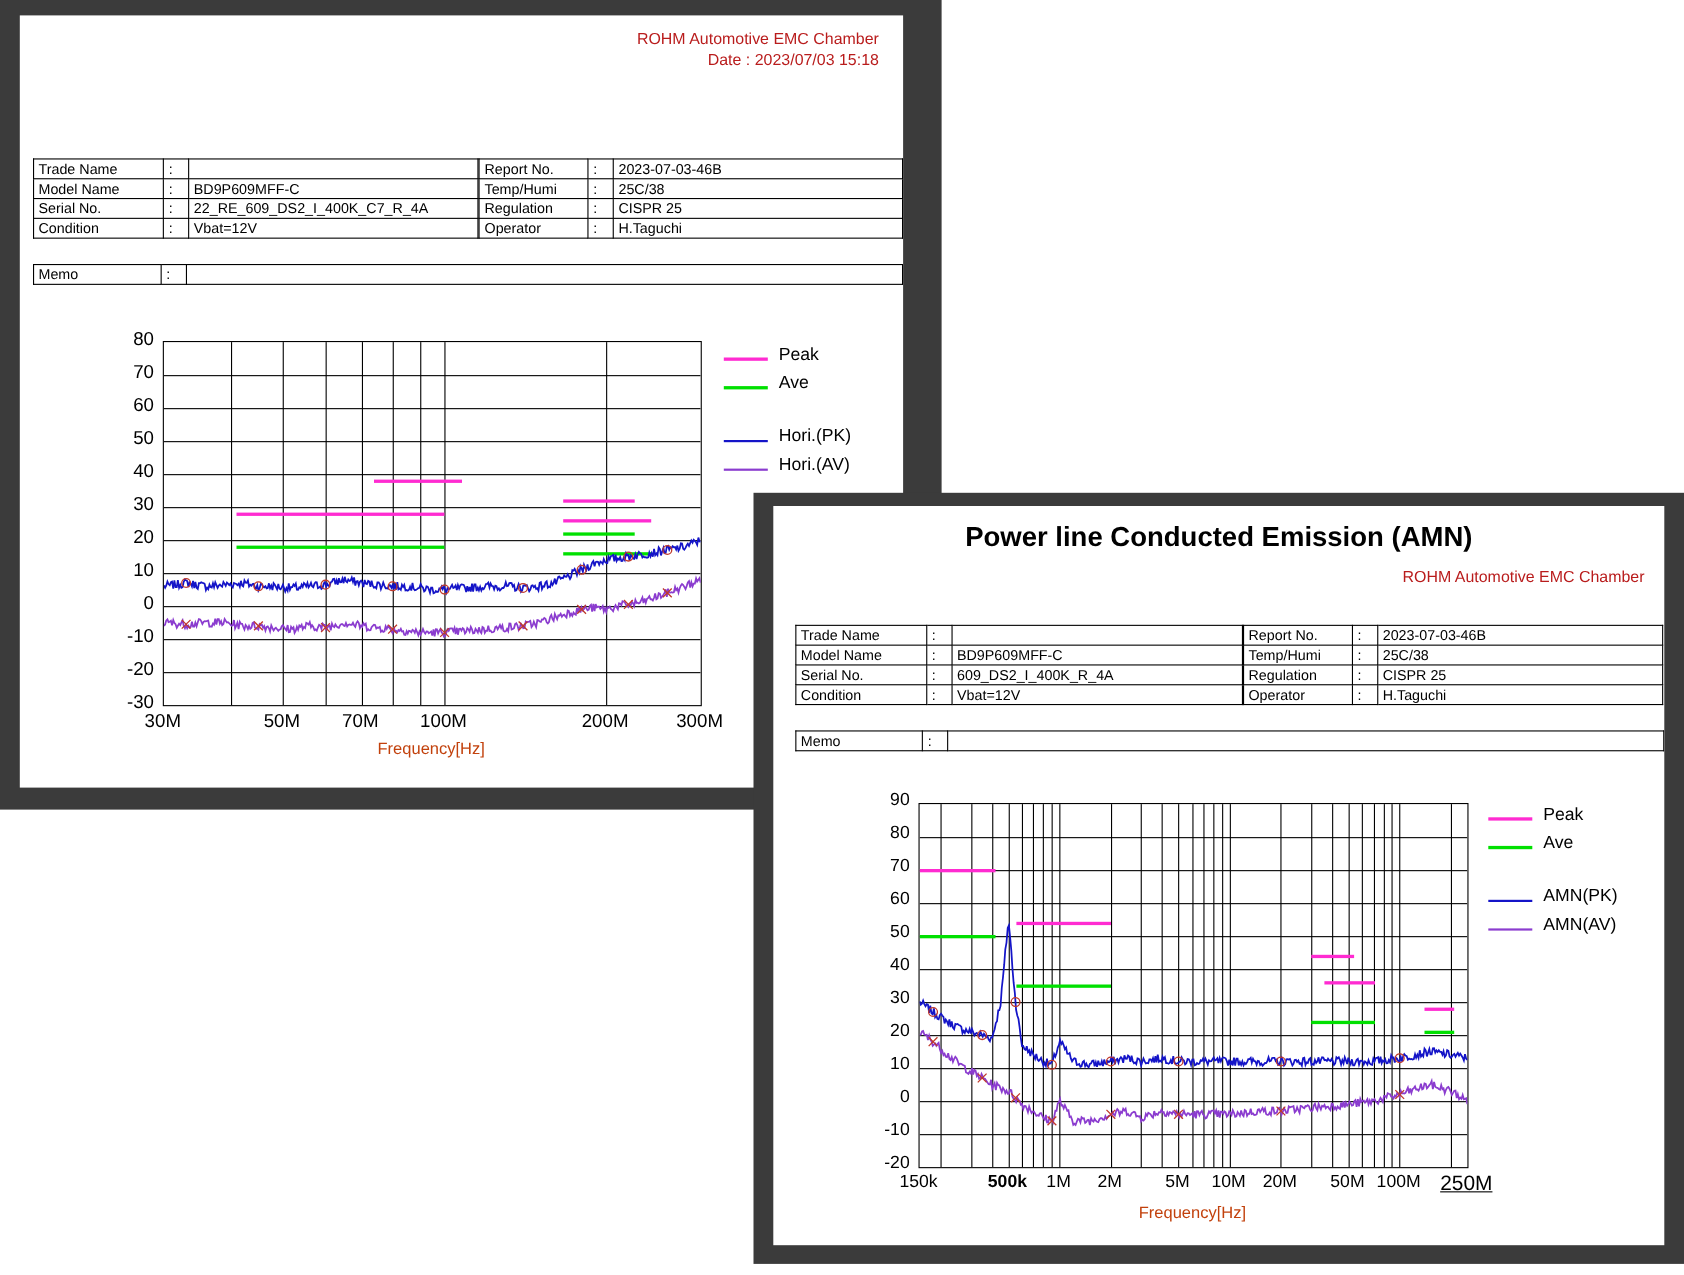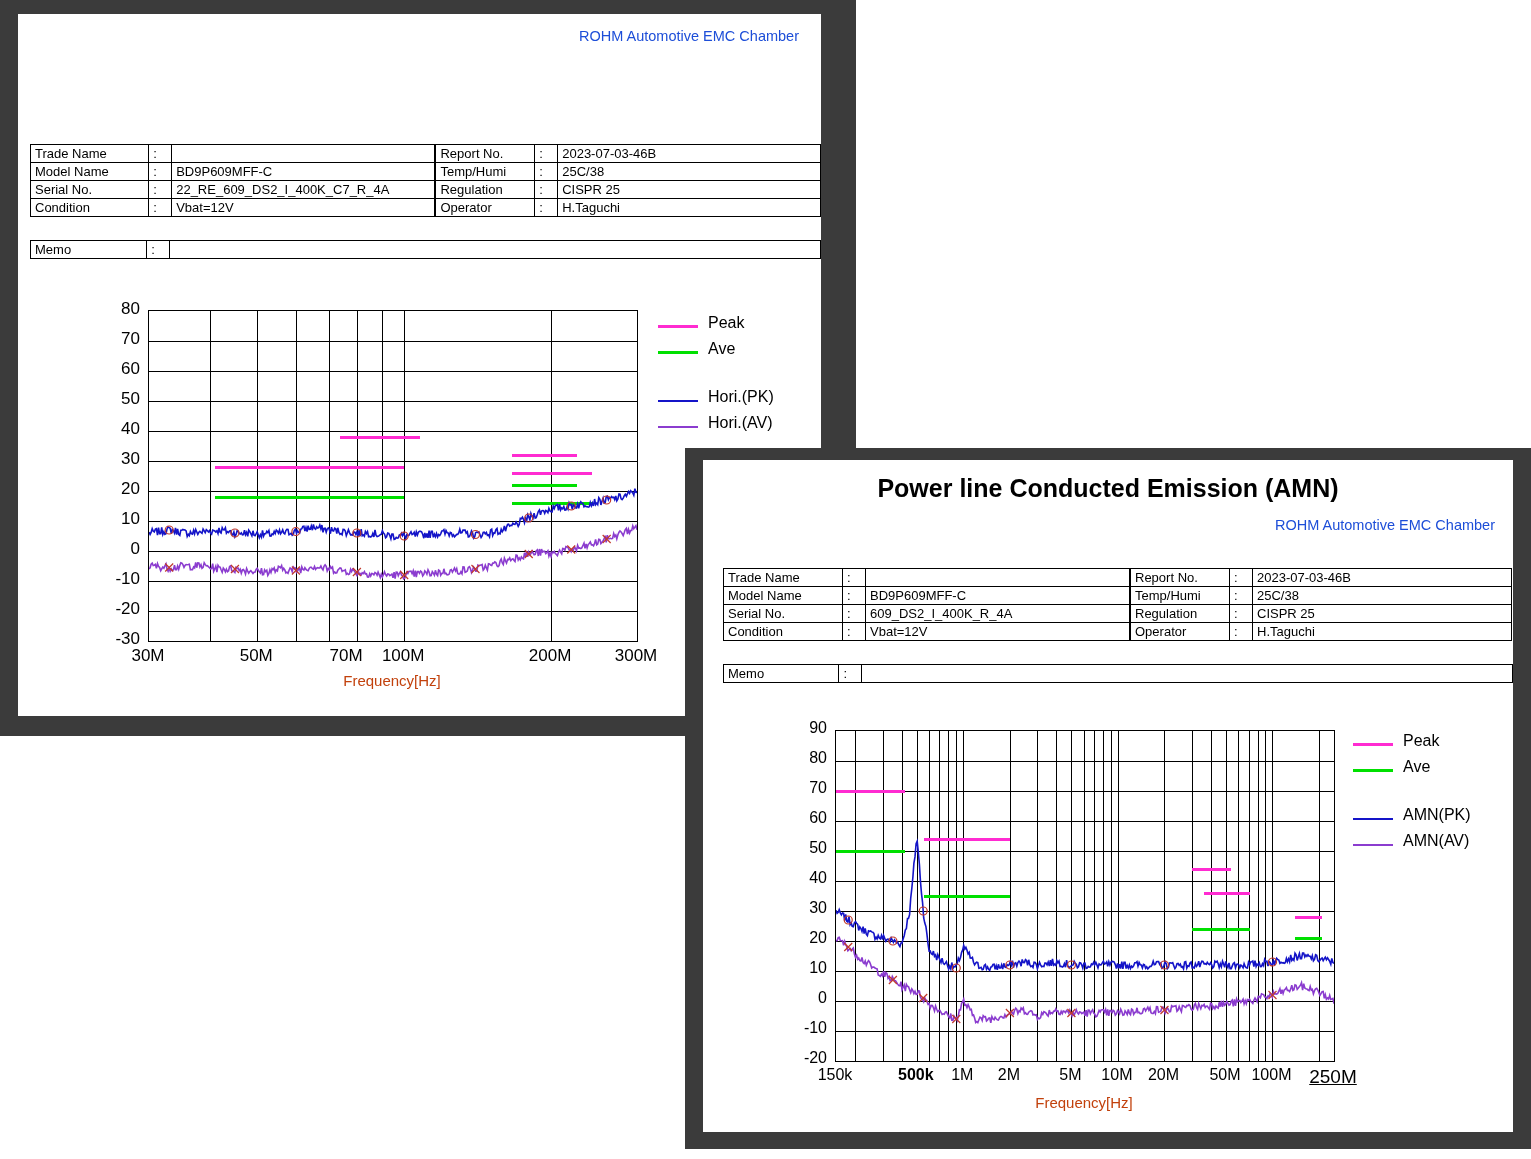--- a/index.html
+++ b/index.html
@@ -2,21 +2,21 @@
 <html><head>
 <meta charset="utf-8">
 <style>
   html,body{margin:0;padding:0;background:#ffffff;}
   body{width:1531px;height:1159px;position:relative;font-family:"Liberation Sans",sans-serif;}
 
   
   .shadow-frame{position:absolute;background:#3b3b3b;}
   .report{position:absolute;background:#ffffff;overflow:hidden;}
   .report-title{text-align:center;font-weight:bold;color:#000;}
-  .chamber-line{text-align:right;color:#1d4ed8;}
+  .chamber-line{text-align:right;color:#b91c1c;}
 
   
   table.info{border-collapse:collapse;table-layout:fixed;}
   table.info td{
     border:1px solid #000;
     font-family:"Liberation Sans",sans-serif;
     color:#000;
     padding:1px 4px;
     white-space:nowrap;
     overflow:hidden;
@@ -47,20 +47,21 @@
   svg{position:absolute;left:0;top:0;overflow:visible;}
 </style>
 </head>
 <body>
 
 <div class="shadow-frame" style="left:0;top:0;width:856px;height:736px;"></div>
 <div class="report" style="left:18px;top:14px;width:803px;height:702px;">
 
 
   <div class="chamber-line" style="font-size:14.5px;margin-top:14px;padding-right:22px;">ROHM Automotive EMC Chamber</div>
+  <div class="chamber-line" style="font-size:14.5px;margin-top:3px;padding-right:22px;">Date : 2023/07/03 15:18</div>
 
   <div style="position:absolute;left:12px;top:130px;display:flex;">
     <table class="info" style="font-size:13px;">
       <tbody>
           <tr>
         <td class="lab">Trade Name</td>
         <td class="col">:</td>
         <td class="val" style="width:255px;"></td>
       </tr>
       <tr>
@@ -193,21 +194,21 @@
       <div class="ylab" style="left: 72px; top: 235px; width: 50px; font-size: 17px;">10</div>
       <div class="ylab" style="left: 72px; top: 205px; width: 50px; font-size: 17px;">20</div>
       <div class="ylab" style="left: 72px; top: 175px; width: 50px; font-size: 17px;">30</div>
       <div class="ylab" style="left: 72px; top: 145px; width: 50px; font-size: 17px;">40</div>
       <div class="ylab" style="left: 72px; top: 115px; width: 50px; font-size: 17px;">50</div>
       <div class="ylab" style="left: 72px; top: 85px; width: 50px; font-size: 17px;">60</div>
       <div class="ylab" style="left: 72px; top: 55px; width: 50px; font-size: 17px;">70</div>
       <div class="ylab" style="left: 72px; top: 25px; width: 50px; font-size: 17px;">80</div>
       <div class="xlab" style="left: 95px; top: 372px; width: 70px; font-size: 17px;">30M</div>
       <div class="xlab" style="left: 203.262px; top: 372px; width: 70px; font-size: 17px;">50M</div>
-      <div class="xlab" style="left: 274.573px; top: 372px; width: 70px; font-size: 17px; text-align: right;">70M</div>
+      <div class="xlab" style="left: 274.573px; top: 372px; width: 70px; font-size: 17px;">70M</div>
       <div class="xlab" style="left: 350.165px; top: 372px; width: 70px; font-size: 17px;">100M</div>
       <div class="xlab" style="left: 497.067px; top: 372px; width: 70px; font-size: 17px;">200M</div>
       <div class="xlab" style="left: 583px; top: 372px; width: 70px; font-size: 17px;">300M</div>
     </div>
 </div>
 
 <div class="shadow-frame" style="left:685px;top:448px;width:846px;height:701px;"></div>
 <div class="report" style="left:703px;top:460px;width:810px;height:672px;">
 
   <div class="report-title" style="font-size:25px;margin-top:14px;">Power line Conducted Emission (AMN)</div>

